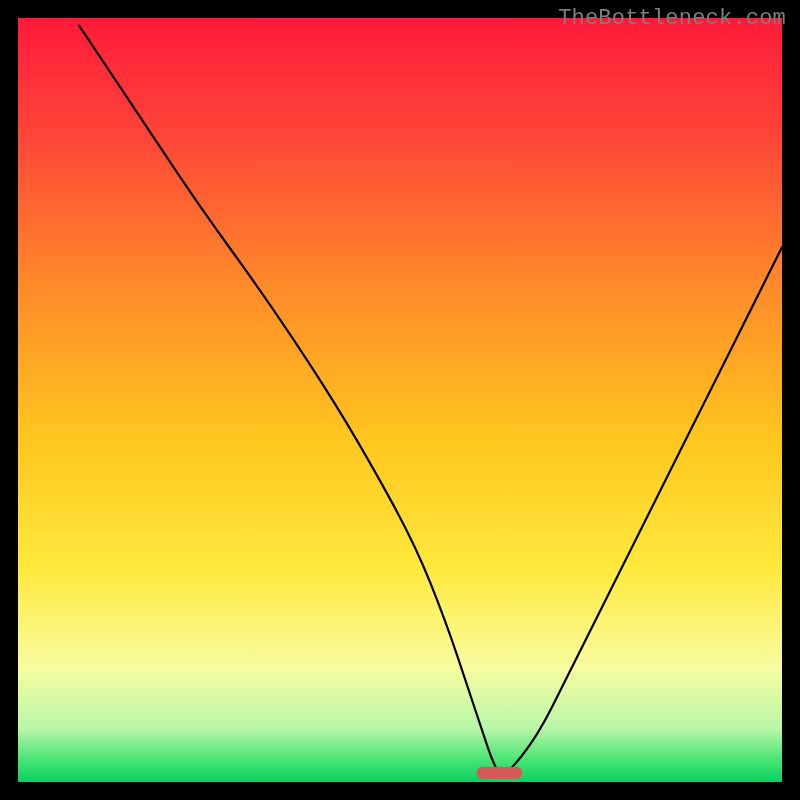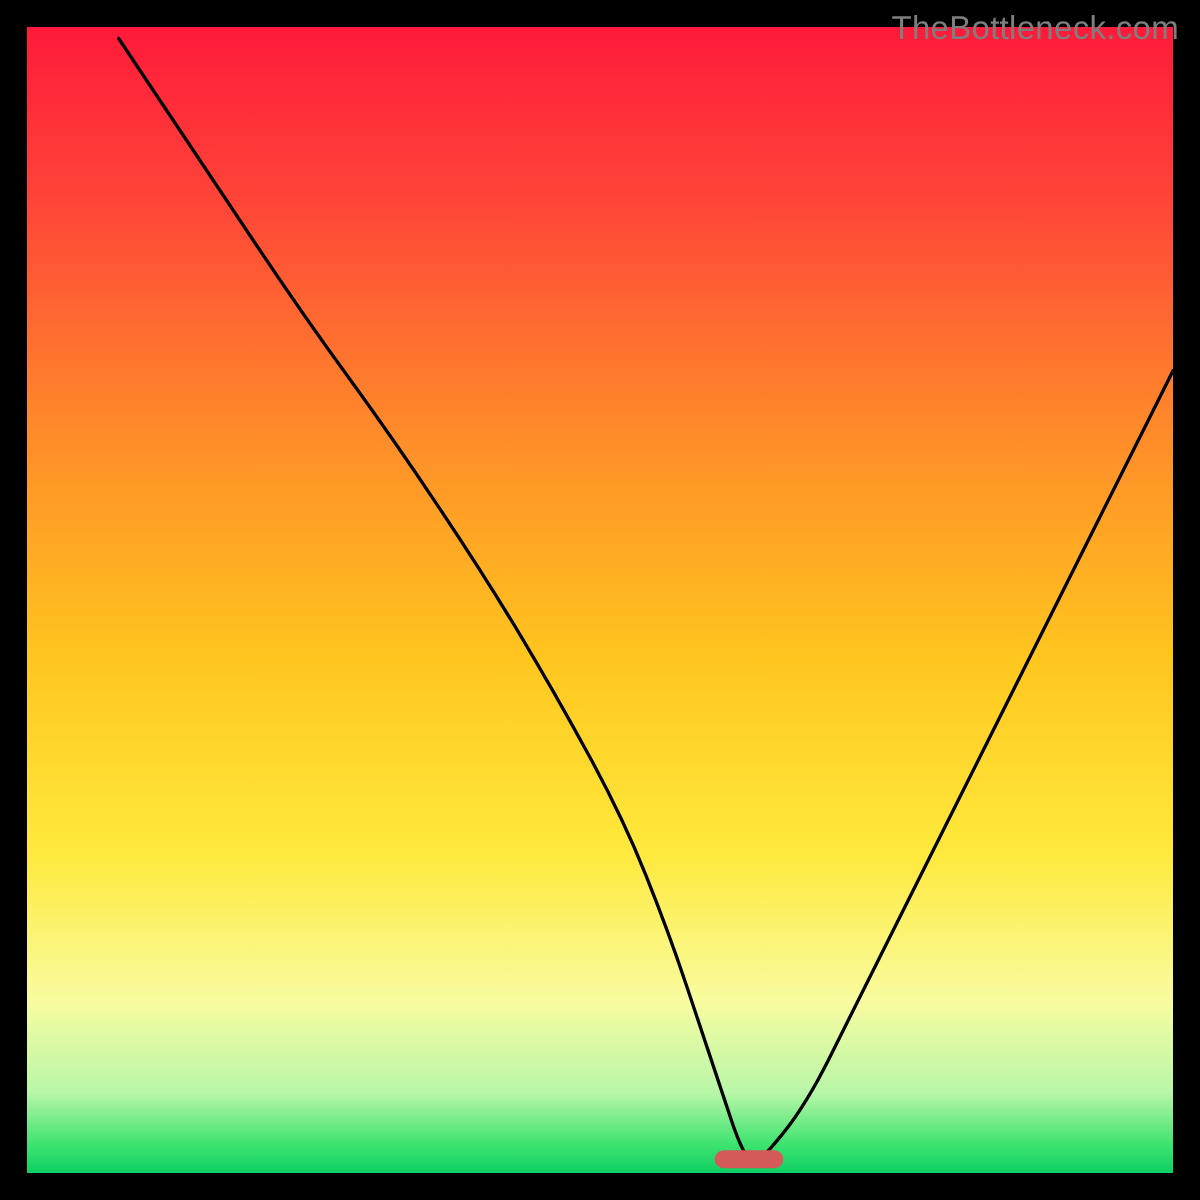--- a/index.html
+++ b/index.html
@@ -14,21 +14,21 @@
     position: relative;
     width: 800px;
     height: 800px;
     background: #000;
   }
   .watermark {
     position: absolute;
     top: 6px;
     right: 14px;
     color: #7e7e7e;
-    font-family: Liberation Sans, sans-serif;
+    font-family: Liberation Mono, monospace;
     font-size: 22px;
     letter-spacing: 0.2px;
     font-weight: 400;
   }
   svg {
     display: block;
   }
 </style>
 </head>
 <body>

